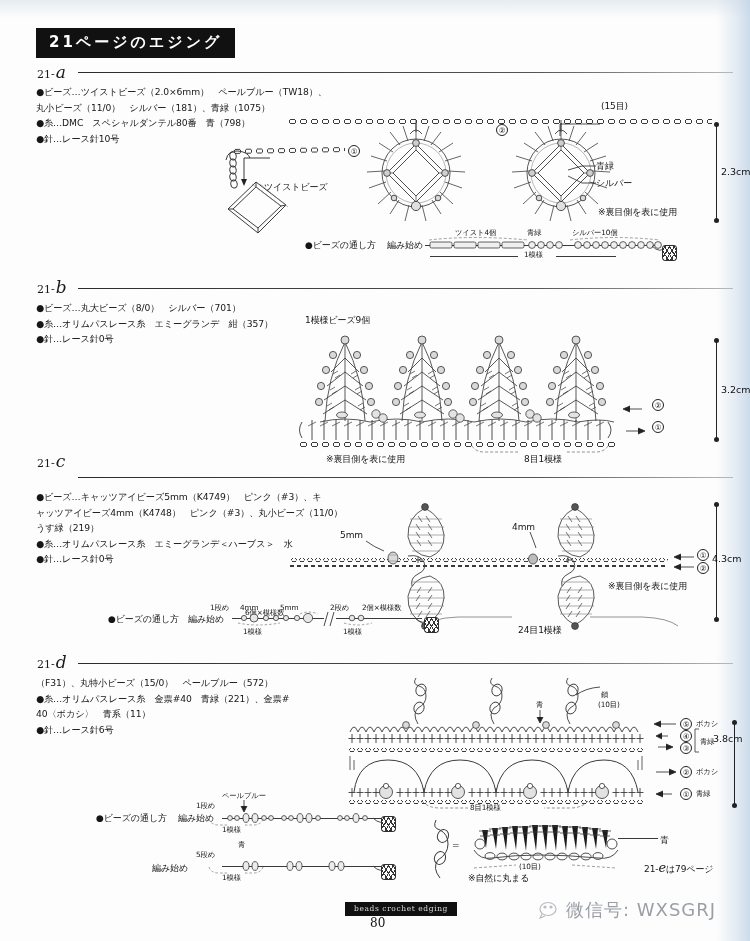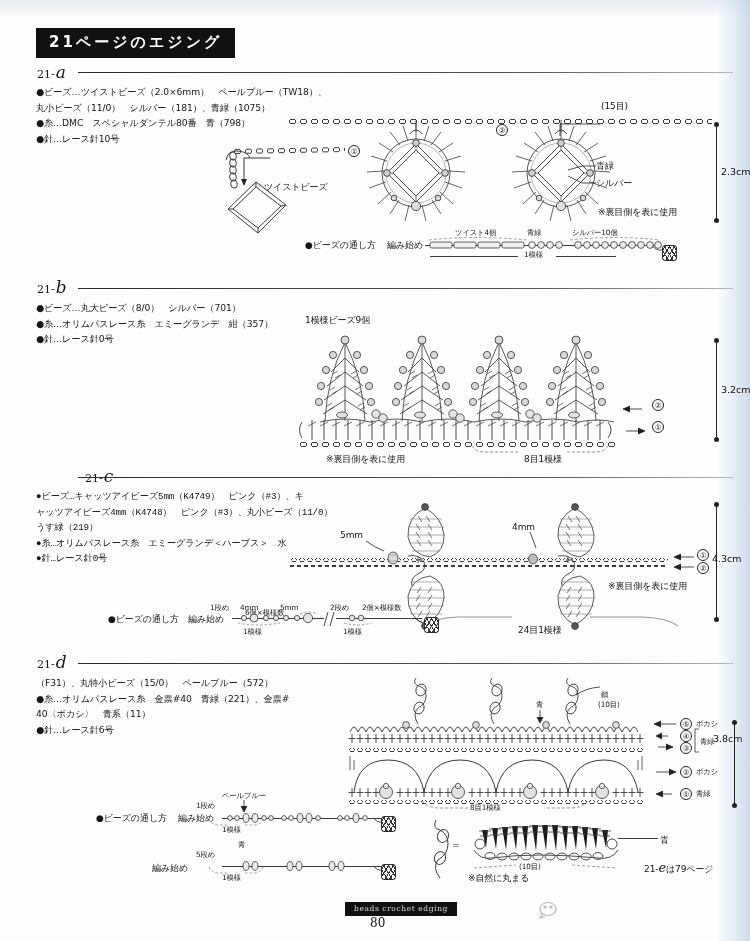--- a/index.html
+++ b/index.html
@@ -540,26 +540,26 @@
   <div class="cap" style="left:524px; top:453px;">8目1模様</div>
   <div class="dg" style="left:470px; top:444px;">
     <svg width="140" height="12" viewBox="0 0 140 12">
       <path d="M2 2 Q6 8 14 8 L48 8 M138 2 Q134 8 126 8 L96 8" fill="none" stroke="#777" stroke-width="0.8" stroke-dasharray="3 2"></path>
     </svg>
   </div>
 
   <div class="dim" style="left:716px; top:340px; height:100px;"></div>
   <div class="dim-label" style="left:721px; top:384px;">3.2cm</div>
 
-  <div class="sec-label" style="left:37px; top:466px;margin-left:48px;">
+  <div class="sec-label" style="left:37px; top:451px;">
     <span class="num">21-</span><span class="letter">c</span>
   </div>
   <div class="sec-rule" style="left:78px; top:477px; width:655px;"></div>
 
-  <div class="materials" style="left:36px; top:489px;font-family:Liberation Mono, monospace;">
+  <div class="materials" style="left:36px; top:489px;">
     <div>●ビーズ…キャッツアイビーズ5mm（K4749）　ピンク（#3）、キ</div>
     <div>ャッツアイビーズ4mm（K4748）　ピンク（#3）、丸小ビーズ（11/0）</div>
     <div>うす緑（219）</div>
     <div>●糸…オリムパスレース糸　エミーグランデ＜ハーブス＞　水</div>
     <div>●針…レース針0号</div>
   </div>
 
   <div class="chain tight" style="left:290px; top:556px; width:378px;"></div>
   <div class="thread" style="left:290px; top:565px; width:378px; height:2px; background:repeating-linear-gradient(to right,#3a3a3a 0 4px,transparent 4px 7px);"></div>
 
@@ -1036,14 +1036,15 @@
   <div class="wm-icon">
     <svg width="24" height="20" viewBox="0 0 24 20">
       <g fill="none" stroke="#9aa0a7" stroke-width="1.2">
         <ellipse cx="10" cy="9" rx="8" ry="6.5"></ellipse>
         <path d="M4 14 L2 18 L7 16"></path>
         <circle cx="7" cy="7" r="1" fill="#9aa0a7"></circle>
         <circle cx="13" cy="7" r="1" fill="#9aa0a7"></circle>
       </g>
     </svg>
   </div>
+  <div class="watermark">微信号: WXSGRJ</div>
 
 </div>
 
 </body></html>

